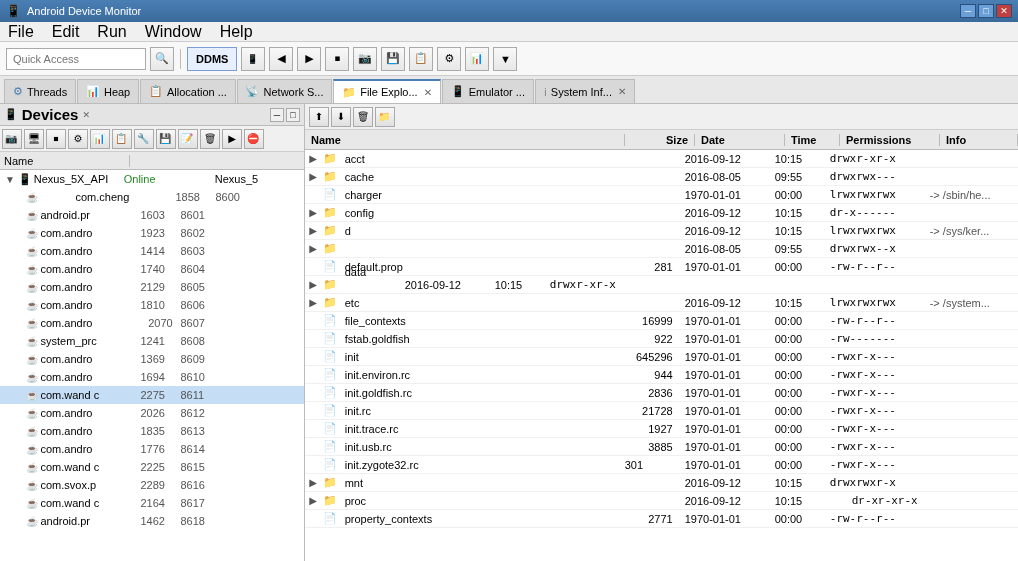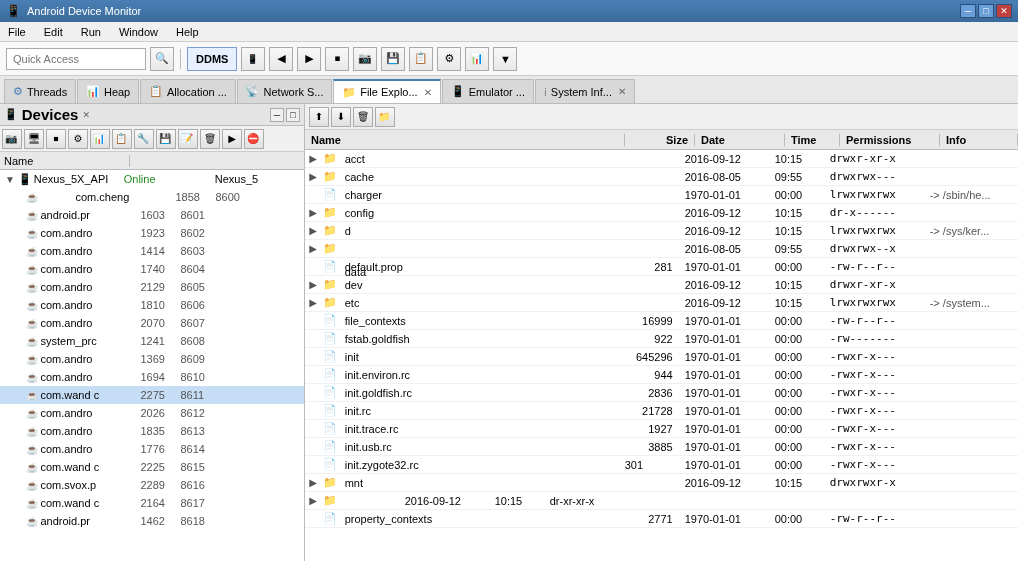--- a/index.html
+++ b/index.html
@@ -30,21 +30,21 @@
 
     
     .menu-bar {
       background: #f0f0f0;
       height: 20px;
       display: flex;
       align-items: center;
       padding: 0 4px;
       border-bottom: 1px solid #ccc;
       gap: 10px;
-      font-size: 11px;
+      font-size: 16px;
     }
     .menu-item { cursor: pointer; padding: 2px 4px; }
 
     
     .main-toolbar {
       background: #f8f8f8;
       height: 34px;
       border-bottom: 1px solid #ccc;
       display: flex;
       align-items: center;
@@ -424,21 +424,21 @@
   </div>
           <div class="tree-node" style="padding-left: 24px;">
     <span class="tree-icon" style="font-size:10px;">☕</span>
     <span class="tree-label" style="width:100px;">com.andro</span>
     <span class="tree-col" style="width:40px;color:#555;">1810</span>
     <span class="tree-col" style="width:45px;color:#555;">8606</span>
   </div>
           <div class="tree-node" style="padding-left: 24px;">
     <span class="tree-icon" style="font-size:10px;">☕</span>
     <span class="tree-label" style="width:100px;">com.andro</span>
-    <span class="tree-col" style="width:40px;color:#555;">2070</span>
+    <span class="tree-col" style="width:40px;color:#555;text-align:center;">2070</span>
     <span class="tree-col" style="width:45px;color:#555;">8607</span>
   </div>
           <div class="tree-node" style="padding-left: 24px;">
     <span class="tree-icon" style="font-size:10px;">☕</span>
     <span class="tree-label" style="width:100px;">system_prc</span>
     <span class="tree-col" style="width:40px;color:#555;">1241</span>
     <span class="tree-col" style="width:45px;color:#555;">8608</span>
   </div>
           <div class="tree-node" style="padding-left: 24px;">
     <span class="tree-icon" style="font-size:10px;">☕</span>
@@ -589,21 +589,20 @@
     <span class="file-cell" style="width:280px;">default.prop</span>
     <span class="file-cell" style="width:60px;text-align:right;">281</span>
     <span class="file-cell" style="width:90px;">1970-01-01</span>
     <span class="file-cell" style="width:55px;">00:00</span>
     <span class="file-cell" style="width:100px;font-family:monospace;">-rw-r--r--</span>
     <span class="file-cell" style="flex:1;color:#555;"></span>
   </div>
         <div class="file-row">
     <span class="file-expand">▶</span>
     <span class="file-icon">📁</span>
-    <span class="file-cell" style="width:280px;">dev</span>
     <span class="file-cell" style="width:60px;text-align:right;"></span>
     <span class="file-cell" style="width:90px;">2016-09-12</span>
     <span class="file-cell" style="width:55px;">10:15</span>
     <span class="file-cell" style="width:100px;font-family:monospace;">drwxr-xr-x</span>
     <span class="file-cell" style="flex:1;color:#555;"></span>
   </div>
         <div class="file-row">
     <span class="file-expand">▶</span>
     <span class="file-icon">📁</span>
     <span class="file-cell" style="width:280px;">etc</span>
@@ -709,24 +708,25 @@
     <span class="file-cell" style="width:280px;">mnt</span>
     <span class="file-cell" style="width:60px;text-align:right;"></span>
     <span class="file-cell" style="width:90px;">2016-09-12</span>
     <span class="file-cell" style="width:55px;">10:15</span>
     <span class="file-cell" style="width:100px;font-family:monospace;">drwxrwxr-x</span>
     <span class="file-cell" style="flex:1;color:#555;"></span>
   </div>
         <div class="file-row">
     <span class="file-expand">▶</span>
     <span class="file-icon">📁</span>
+    <span class="file-cell" style="width:280px;">proc</span>
     <span class="file-cell" style="width:60px;text-align:right;"></span>
     <span class="file-cell" style="width:90px;">2016-09-12</span>
     <span class="file-cell" style="width:55px;">10:15</span>
-    <span class="file-cell" style="width:100px;font-family:Liberation Sans, sans-serif;">dr-xr-xr-x</span>
+    <span class="file-cell" style="width:100px;font-family:Liberation Mono, monospace;text-align:right;">dr-xr-xr-x</span>
     <span class="file-cell" style="flex:1;color:#555;"></span>
   </div>
         <div class="file-row">
     <span class="file-expand"></span>
     <span class="file-icon">📄</span>
     <span class="file-cell" style="width:280px;">property_contexts</span>
     <span class="file-cell" style="width:60px;text-align:right;">2771</span>
     <span class="file-cell" style="width:90px;">1970-01-01</span>
     <span class="file-cell" style="width:55px;">00:00</span>
     <span class="file-cell" style="width:100px;font-family:monospace;">-rw-r--r--</span>

